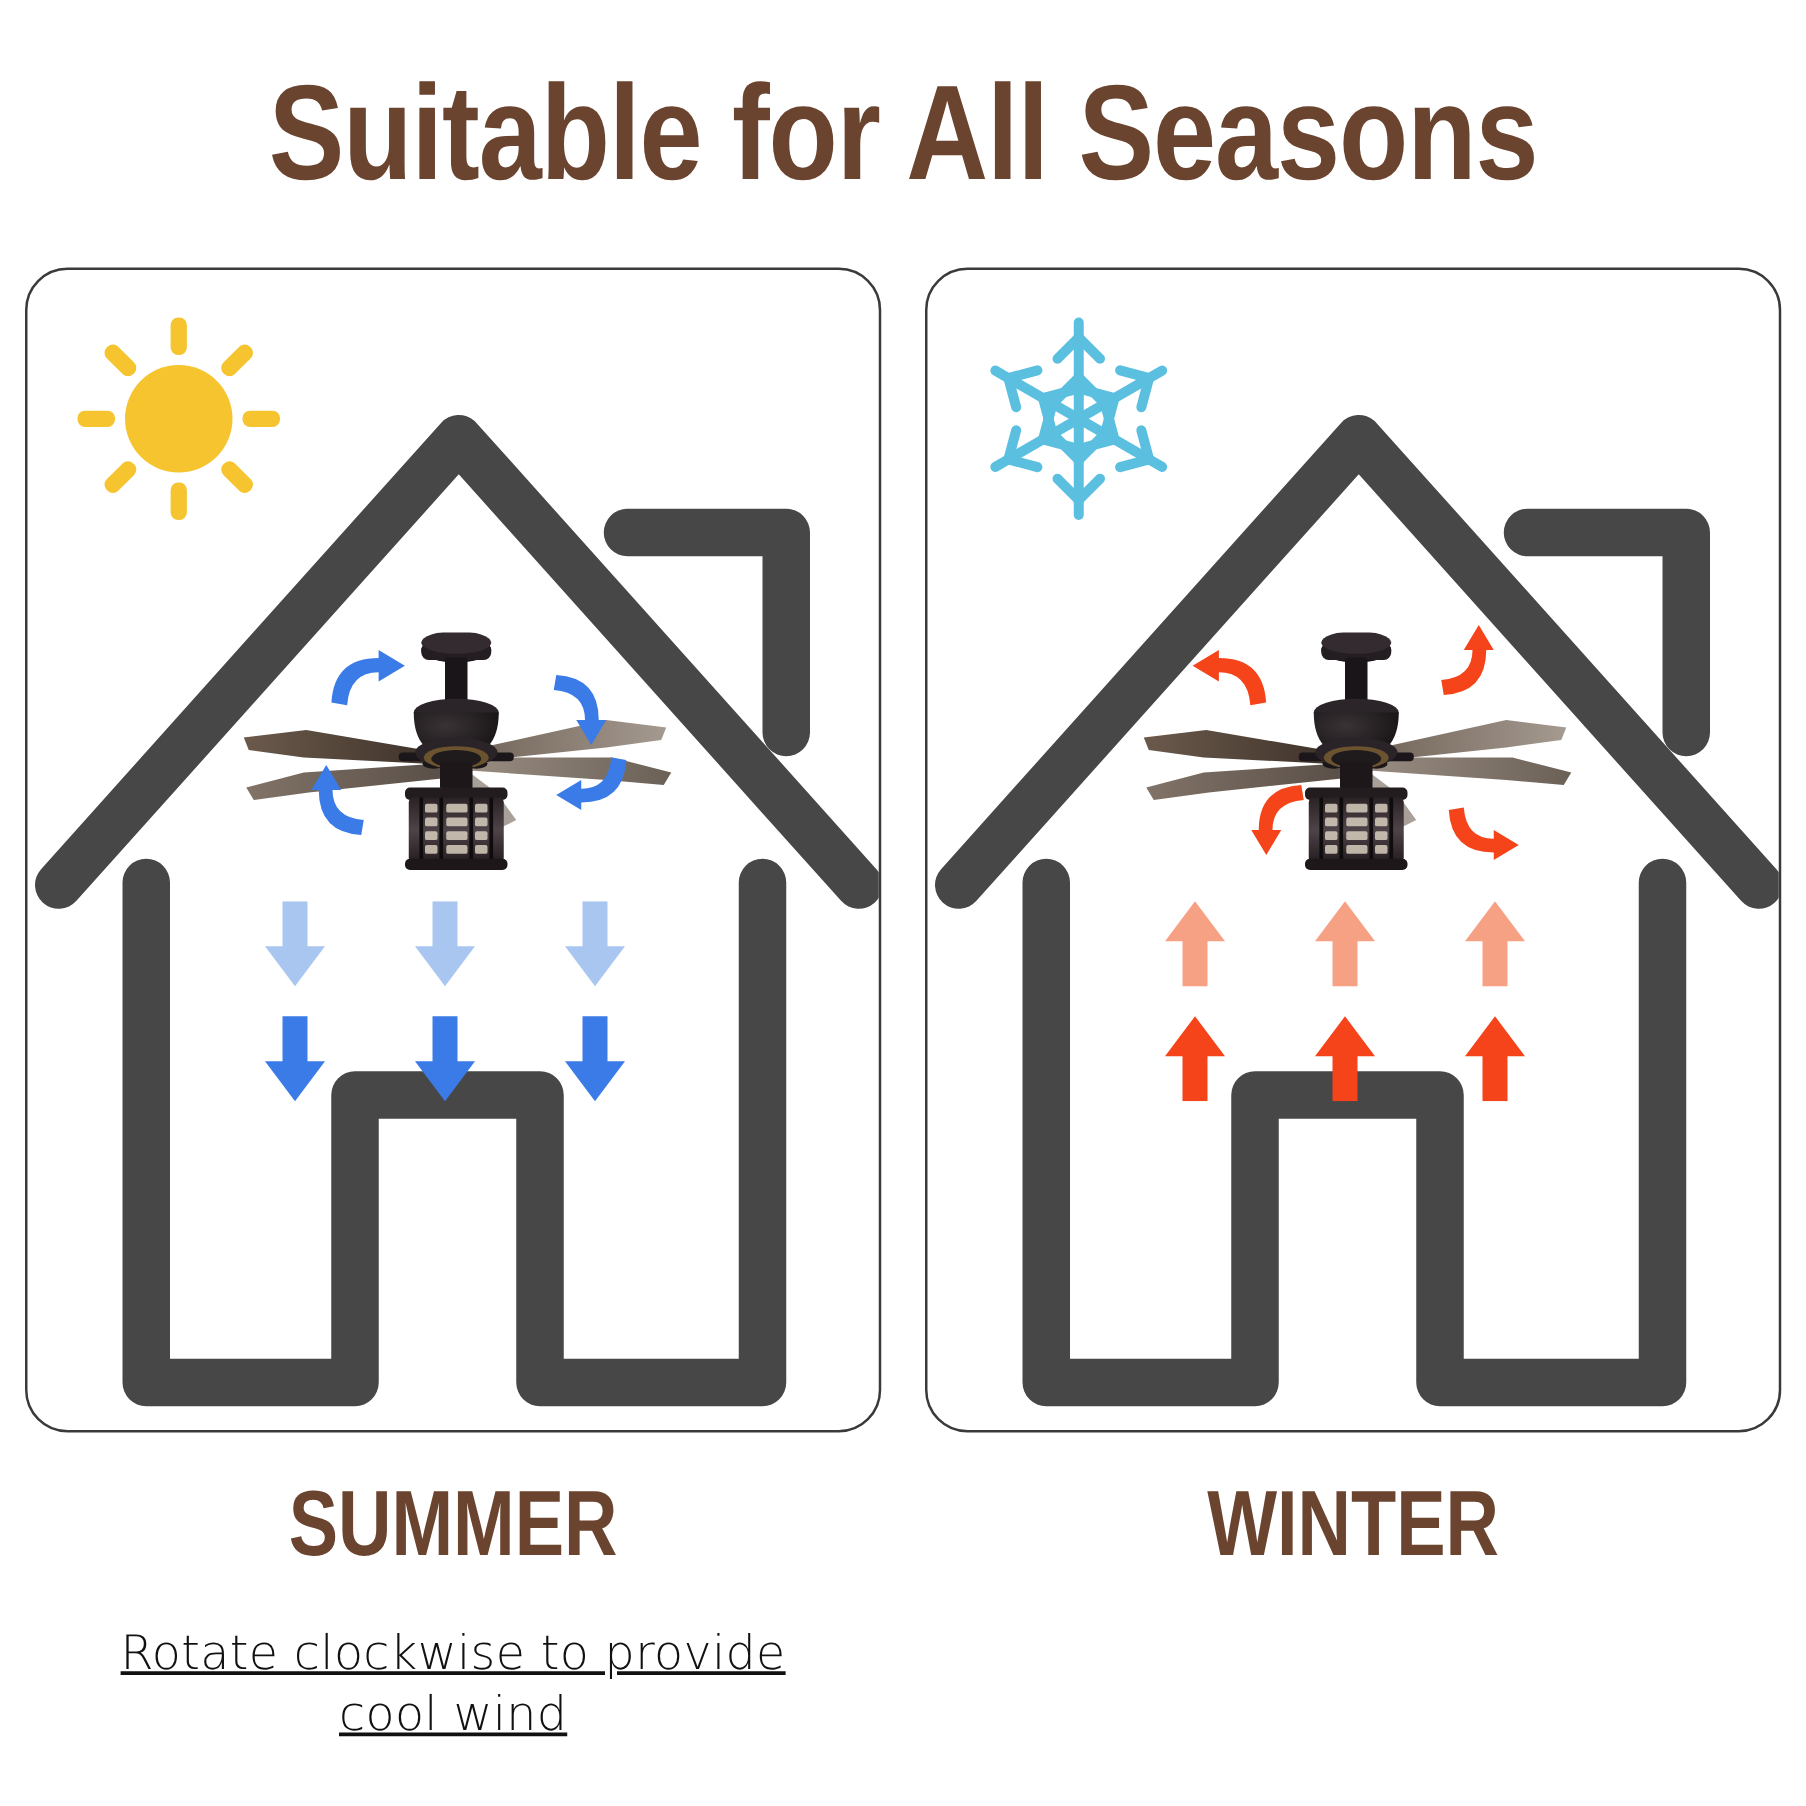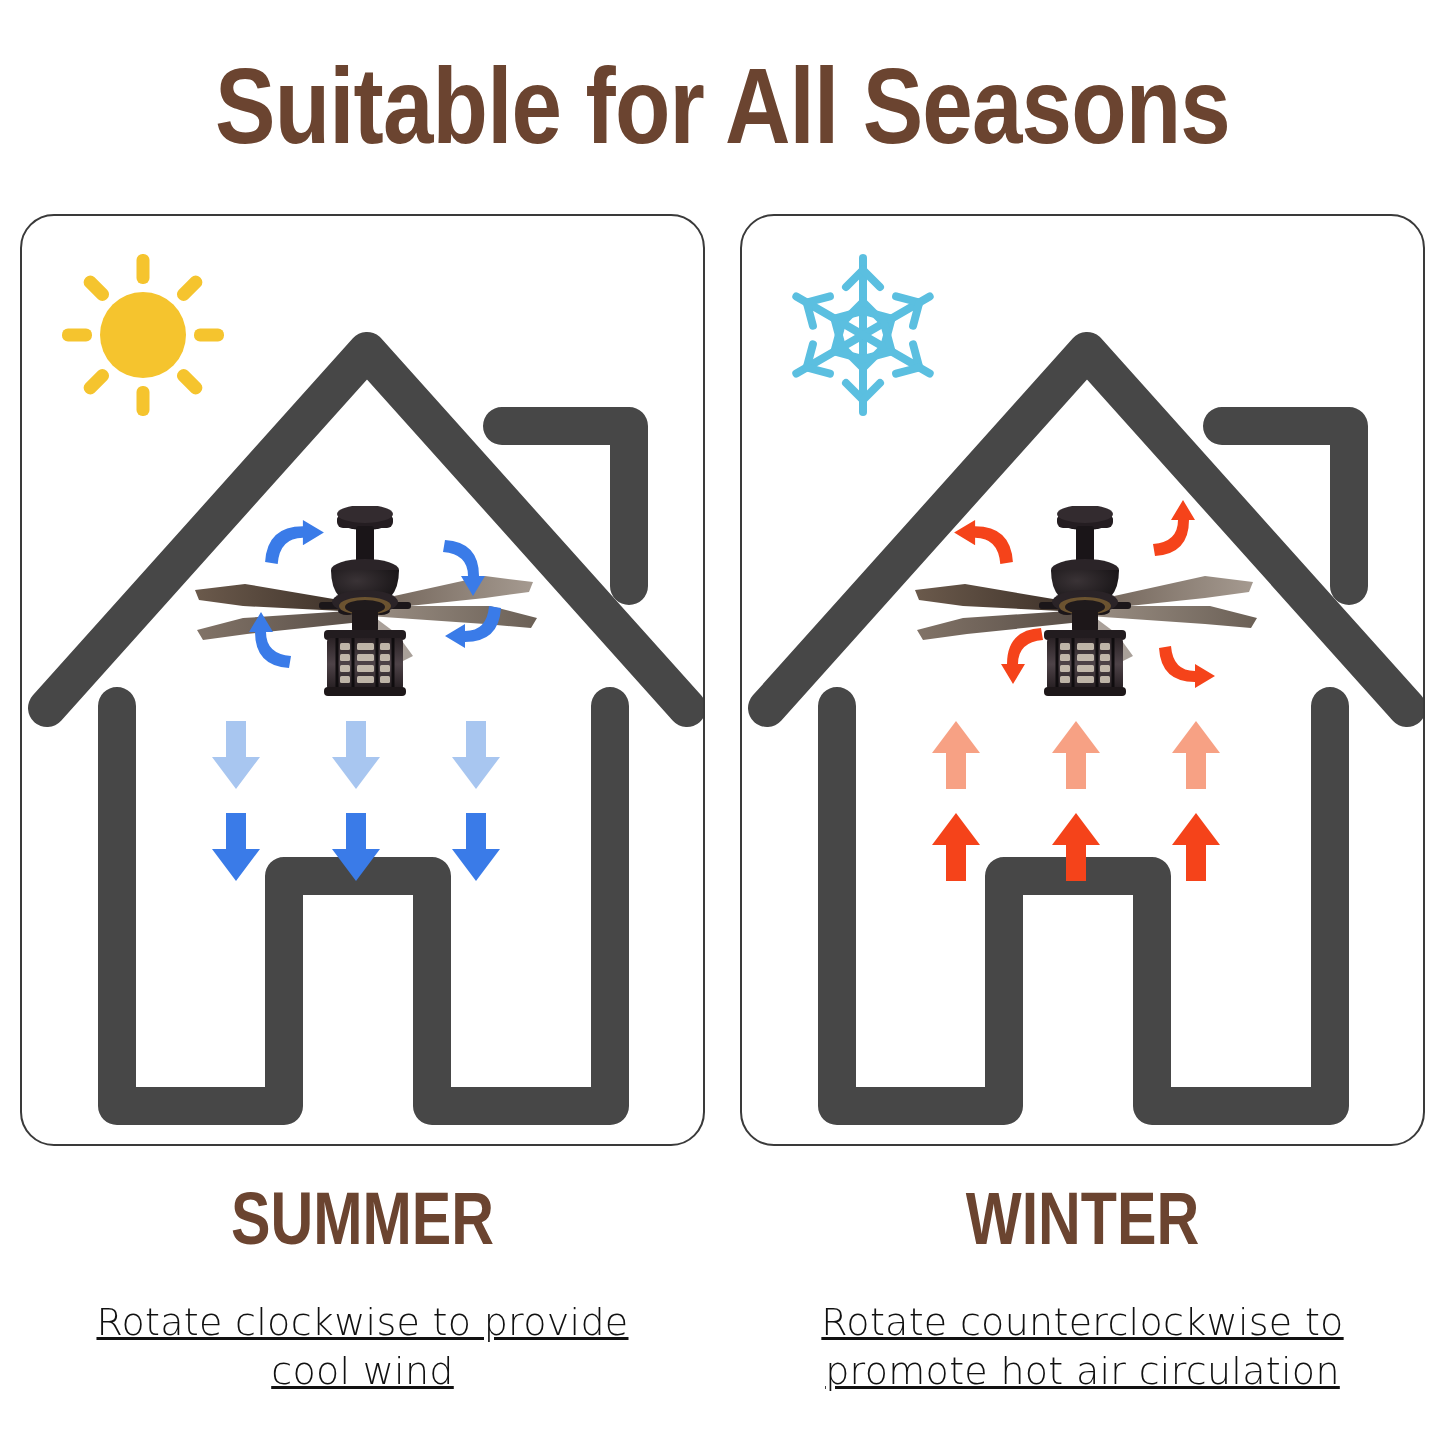--- a/index.html
+++ b/index.html
@@ -471,17 +471,16 @@
     </div>
   </div>
 
   <div class="captions">
     <div class="cap-col">
       <div class="season-name">SUMMER</div>
       <div class="season-desc">Rotate clockwise to provide cool wind</div>
     </div>
     <div class="cap-col">
       <div class="season-name">WINTER</div>
-      <div class="season-desc narrow">Rotate counterclockwise to promote hot air circulation</div>
     </div>
   </div>
 
 </div>
 
 </body></html>

